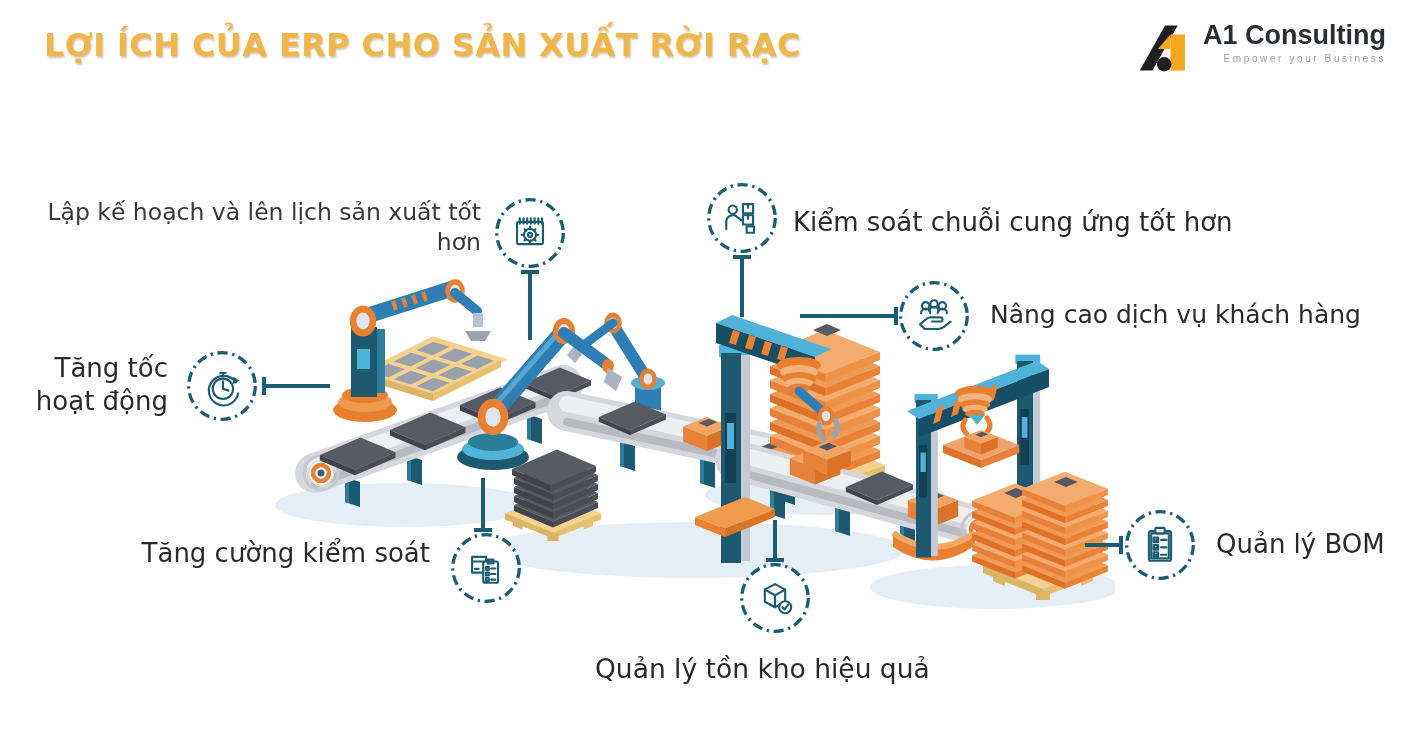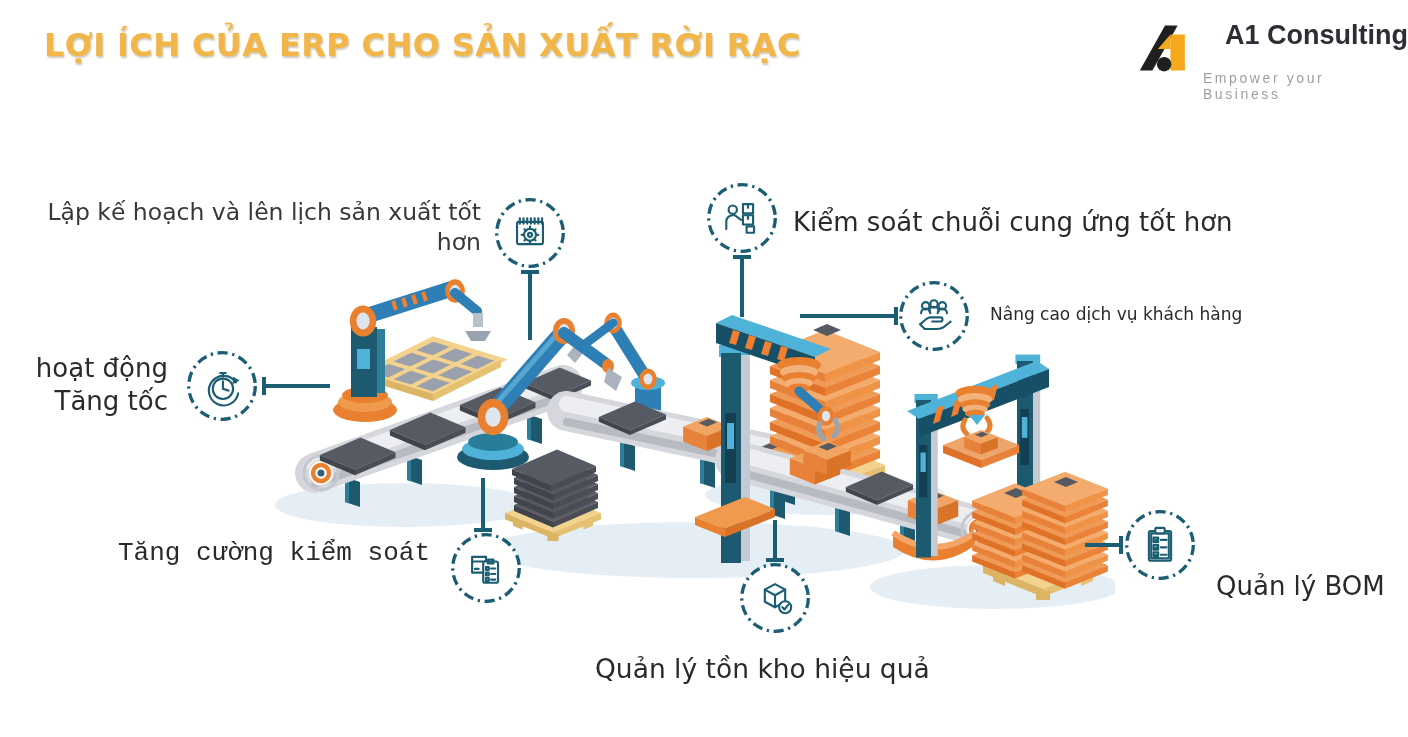--- a/index.html
+++ b/index.html
@@ -6,37 +6,37 @@
   .canvas{position:relative;width:1408px;height:737px;background:#ffffff;overflow:hidden;
           font-family:"DejaVu Sans",sans-serif;}
   
   .title{position:absolute;left:44px;top:26px;margin:0;font-size:32px;font-weight:bold;
          letter-spacing:.4px;color:#F2B648;text-shadow:1px 2px 2px rgba(150,130,85,.45);
          font-family:"DejaVu Sans",sans-serif;}
   
   .logo{position:absolute;left:1138px;top:20px;display:flex;align-items:flex-start;gap:9px;}
   .logo-text{display:flex;flex-direction:column;align-items:flex-end;}
   .logo-name{font-family:"Liberation Sans",sans-serif;font-weight:bold;font-size:27px;color:#2b2e34;line-height:30px;}
-  .logo-tagline{font-family:"Liberation Sans",sans-serif;font-size:14px;color:#9aa0a6;letter-spacing:2.6px;margin-top:20px;}
+  .logo-tagline{font-family:"Liberation Sans",sans-serif;font-size:10px;color:#9aa0a6;letter-spacing:2.6px;margin-top:3px;}
   
   .ring{position:absolute;width:74px;height:74px;}
   .ring svg{display:block;width:100%;height:100%;}
   .ring circle.dash{fill:#ffffff;stroke:#1b5d72;stroke-width:3.6;stroke-dasharray:11 5 2.5 5;}
   .ring .ic{stroke:#1b5d72;stroke-width:2.3;fill:none;stroke-linecap:round;stroke-linejoin:round;}
   
   .cline{position:absolute;background:#1b5d72;}
   
   .label{position:absolute;color:#2a2a2a;font-size:26px;line-height:33px;}
   .label span{display:block;}
   #label1{left:5px;top:197px;width:476px;text-align:right;font-size:23.5px;line-height:30px;color:#383838;}
   #label2{left:793px;top:206px;font-size:26px;}
-  #label3{left:990px;top:298px;font-size:17px;}
+  #label3{left:990px;top:298px;font-size:25px;}
   #label4{left:0px;top:352px;width:168px;text-align:right;}
-  #label5{left:100px;top:537px;width:330px;text-align:right;font-family:Liberation Mono, monospace;}
-  #label6{left:1216px;top:528px;margin-top:42px;}
+  #label5{left:100px;top:537px;width:330px;text-align:right;}
+  #label6{left:1216px;top:528px;}
   #label7{left:595px;top:652px;width:372px;text-align:left;font-size:26.5px;}
   
   .factory{position:absolute;left:275px;top:265px;width:840px;height:370px;}
 </style>
 </head>
 <body>
 
 <div class="canvas">
 
   <h1 class="title">LỢI ÍCH CỦA ERP CHO SẢN XUẤT RỜI RẠC</h1>
@@ -435,22 +435,22 @@
     </svg>
   </div>
 
   <div class="label" id="label2">Kiểm soát chuỗi cung ứng tốt hơn</div>
   <div class="label" id="label1">
     <span>Lập kế hoạch và lên lịch sản xuất tốt</span>
     <span>hơn</span>
   </div>
   <div class="label" id="label3">Nâng cao dịch vụ khách hàng</div>
   <div class="label" id="label4">
+    <span>Tăng tốc</span>
     <span>hoạt động</span>
-    <span>Tăng tốc</span>
   </div>
   <div class="label" id="label5">
     <span>Tăng cường kiểm soát</span>
   </div>
   <div class="label" id="label6">Quản lý BOM</div>
   <div class="label" id="label7">Quản lý tồn kho hiệu quả</div>
 
 </div>
 
 </body></html>

